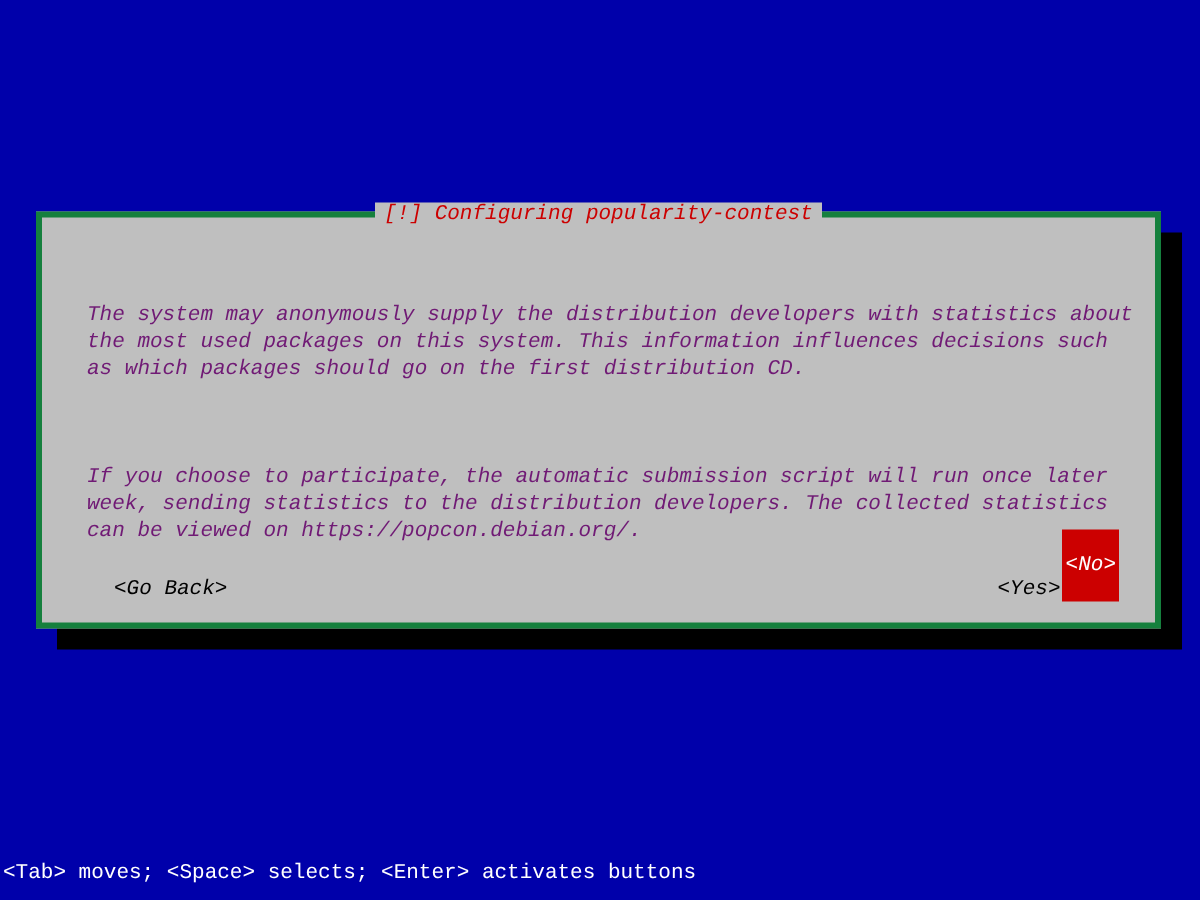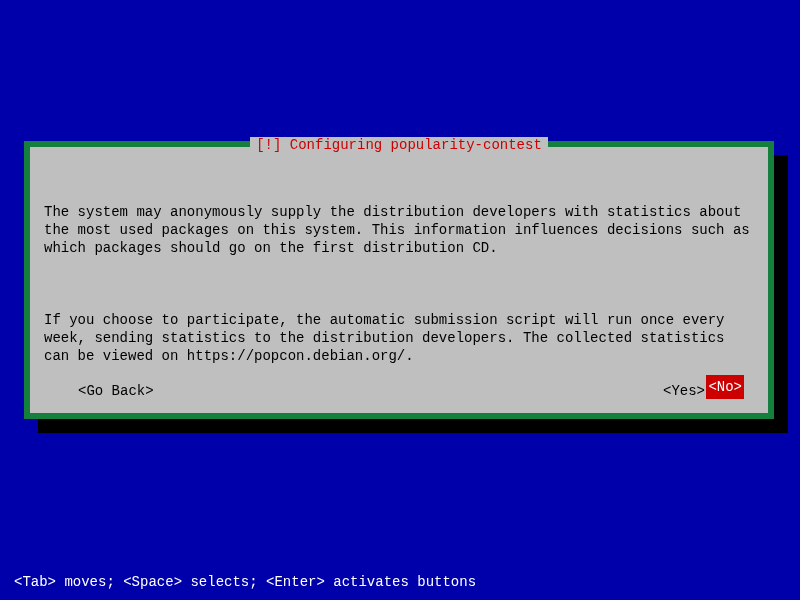--- a/index.html
+++ b/index.html
@@ -21,43 +21,44 @@
     height: 278px;
     background: #000000;
   }
   .dialog {
     position: absolute;
     left: 24px;
     top: 141px;
     width: 750px;
     height: 278px;
     background: #bfbfbf;
-    border: 6px solid #15803d;
+    border: 4px solid #15803d;
     box-sizing: border-box;
+    font-style: italic;
   }
   .title-wrap {
     position: absolute;
     top: -10px;
     left: 0;
     width: 100%;
     text-align: center;
   }
   .title {
     display: inline-block;
     background: #bfbfbf;
     color: #cc0000;
     padding: 0 6px;
     font-weight: normal;
   }
   .body-text {
     position: absolute;
-    left: 14px;
+    left: 30px;
     top: 20px;
     right: 14px;
-    color: #000000;
+    color: #701a75;
     line-height: 18px;
     white-space: pre-wrap;
   }
   .buttons {
     position: absolute;
     left: 14px;
     right: 14px;
     bottom: 14px;
     color: #000000;
   }
@@ -74,44 +75,44 @@
     position: absolute;
     right: 49px;
     bottom: 0;
   }
   .btn-no {
     position: absolute;
     right: 10px;
     bottom: 0;
     background: #cc0000;
     color: #ffffff;
-    padding: 4px 2px;
+    padding: 16px 2px;
   }
   .hint {
     position: absolute;
-    left: 14px;
+    left: 2px;
     bottom: 10px;
     color: #ffffff;
   }
   .p { margin: 0 0 18px 0; }
   .p:last-child { margin-bottom: 0; }
 </style>
 </head>
 <body>
 
 <div class="shadow"></div>
 
 <div class="dialog">
   <div class="title-wrap">
     <span class="title">[!] Configuring popularity-contest</span>
   </div>
 
   <div class="body-text">
     <div class="p">The system may anonymously supply the distribution developers with statistics about the most used packages on this system. This information influences decisions such as which packages should go on the first distribution CD.</div>
-    <div class="p">If you choose to participate, the automatic submission script will run once every week, sending statistics to the distribution developers. The collected statistics can be viewed on https://popcon.debian.org/.</div>
+    <div class="p">If you choose to participate, the automatic submission script will run once later week, sending statistics to the distribution developers. The collected statistics can be viewed on https://popcon.debian.org/.</div>
   </div>
 
   <div class="buttons">
     <span class="btn btn-back">&lt;Go Back&gt;</span>
     <span class="btn btn-yes">&lt;Yes&gt;</span>
     <span class="btn btn-no">&lt;No&gt;</span>
   </div>
 </div>
 
 <div class="hint">&lt;Tab&gt; moves; &lt;Space&gt; selects; &lt;Enter&gt; activates buttons</div>

